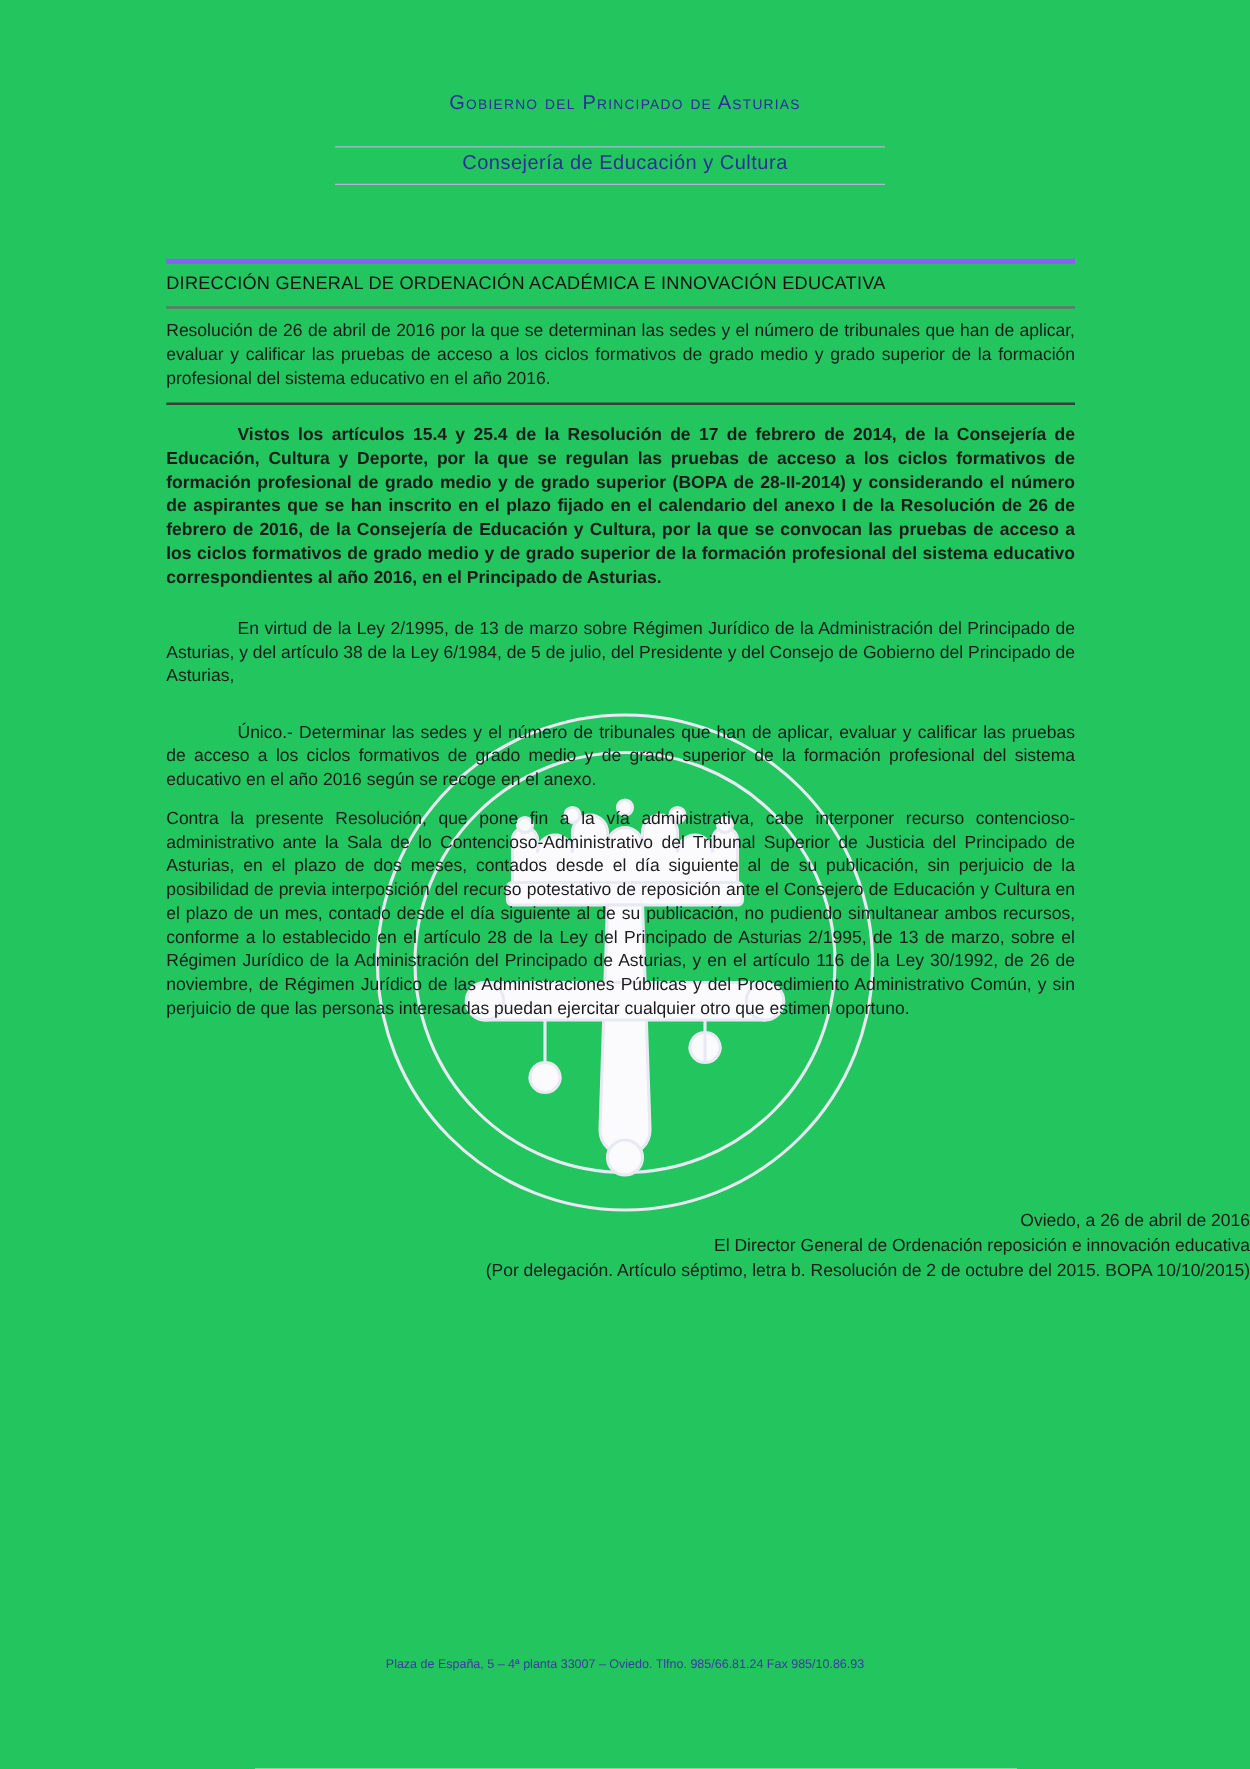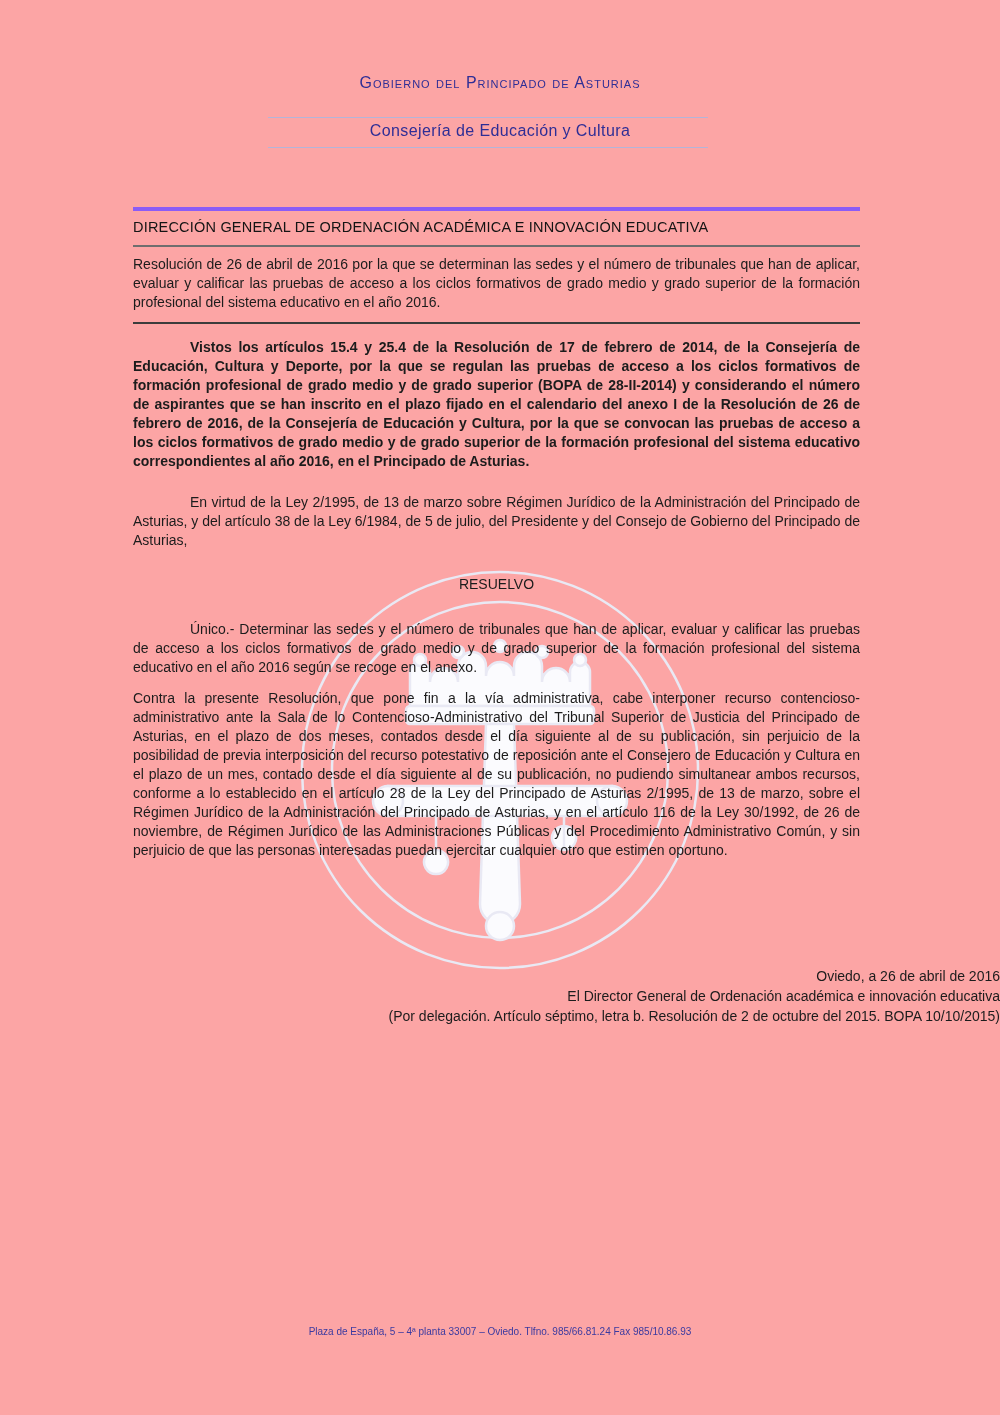--- a/index.html
+++ b/index.html
@@ -1,20 +1,20 @@
 <!DOCTYPE html>
 <html><head>
 <meta charset="utf-8">
 <style>
   html, body { margin: 0; padding: 0; background: #ffffff; }
   .page {
     position: relative;
     width: 1000px;
     height: 1415px;
-    background: #fca5a5;
+    background: #22c55e;
     overflow: hidden;
     font-family: "Liberation Sans", sans-serif;
     color: #1c1c1c;
   }
 
   
   .watermark {
     position: absolute;
     left: 288px;
     top: 558px;
@@ -148,29 +148,28 @@
   <div class="content">
 
     <div class="title-bar">DIRECCIÓN GENERAL DE ORDENACIÓN ACADÉMICA E INNOVACIÓN EDUCATIVA</div>
 
     <div class="subject">Resolución de 26 de abril de 2016 por la que se determinan las sedes y el número de tribunales que han de aplicar, evaluar y calificar las pruebas de acceso a los ciclos formativos de grado medio y grado superior de la formación profesional del sistema educativo en el año 2016.</div>
 
     <p class="para indent p-vistos">Vistos los artículos 15.4 y 25.4 de la Resolución de 17 de febrero de 2014, de la Consejería de Educación, Cultura y Deporte, por la que se regulan las pruebas de acceso a los ciclos formativos de formación profesional de grado medio y de grado superior (BOPA de 28-II-2014) y considerando el número de aspirantes que se han inscrito en el plazo fijado en el calendario del anexo I de la Resolución de 26 de febrero de 2016, de la Consejería de Educación y Cultura, por la que se convocan las pruebas de acceso a los ciclos formativos de grado medio y de grado superior de la formación profesional del sistema educativo correspondientes al año 2016, en el Principado de Asturias.</p>
 
     <p class="para indent p-virtud">En virtud de la Ley 2/1995, de 13 de marzo sobre Régimen Jurídico de la Administración del Principado de Asturias, y del artículo 38 de la Ley 6/1984, de 5 de julio, del Presidente y del Consejo de Gobierno del Principado de Asturias,</p>
 
-    <p class="para resuelvo">RESUELVO</p>
 
     <p class="para indent p-unico">Único.- Determinar las sedes y el número de tribunales que han de aplicar, evaluar y calificar las pruebas de acceso a los ciclos formativos de grado medio y de grado superior de la formación profesional del sistema educativo en el año 2016 según se recoge en el anexo.</p>
 
     <p class="para p-contra">Contra la presente Resolución, que pone fin a la vía administrativa, cabe interponer recurso contencioso-administrativo ante la Sala de lo Contencioso-Administrativo del Tribunal Superior de Justicia del Principado de Asturias, en el plazo de dos meses, contados desde el día siguiente al de su publicación, sin perjuicio de la posibilidad de previa interposición del recurso potestativo de reposición ante el Consejero de Educación y Cultura en el plazo de un mes, contado desde el día siguiente al de su publicación, no pudiendo simultanear ambos recursos, conforme a lo establecido en el artículo 28 de la Ley del Principado de Asturias 2/1995, de 13 de marzo, sobre el Régimen Jurídico de la Administración del Principado de Asturias, y en el artículo 116 de la Ley 30/1992, de 26 de noviembre, de Régimen Jurídico de las Administraciones Públicas y del Procedimiento Administrativo Común, y sin perjuicio de que las personas interesadas puedan ejercitar cualquier otro que estimen oportuno.</p>
   </div>
 
   <div class="signature">
     <div>Oviedo, a 26 de abril de 2016</div>
-    <div>El Director General de Ordenación académica e innovación educativa</div>
+    <div>El Director General de Ordenación reposición e innovación educativa</div>
     <div>(Por delegación. Artículo séptimo, letra b. Resolución de 2 de octubre del 2015. BOPA 10/10/2015)</div>
   </div>
 
 
   <div class="footer">Plaza de España, 5 – 4ª planta 33007 – Oviedo. Tlfno. 985/66.81.24 Fax 985/10.86.93</div>
 
 </div>
 
 </body></html>

